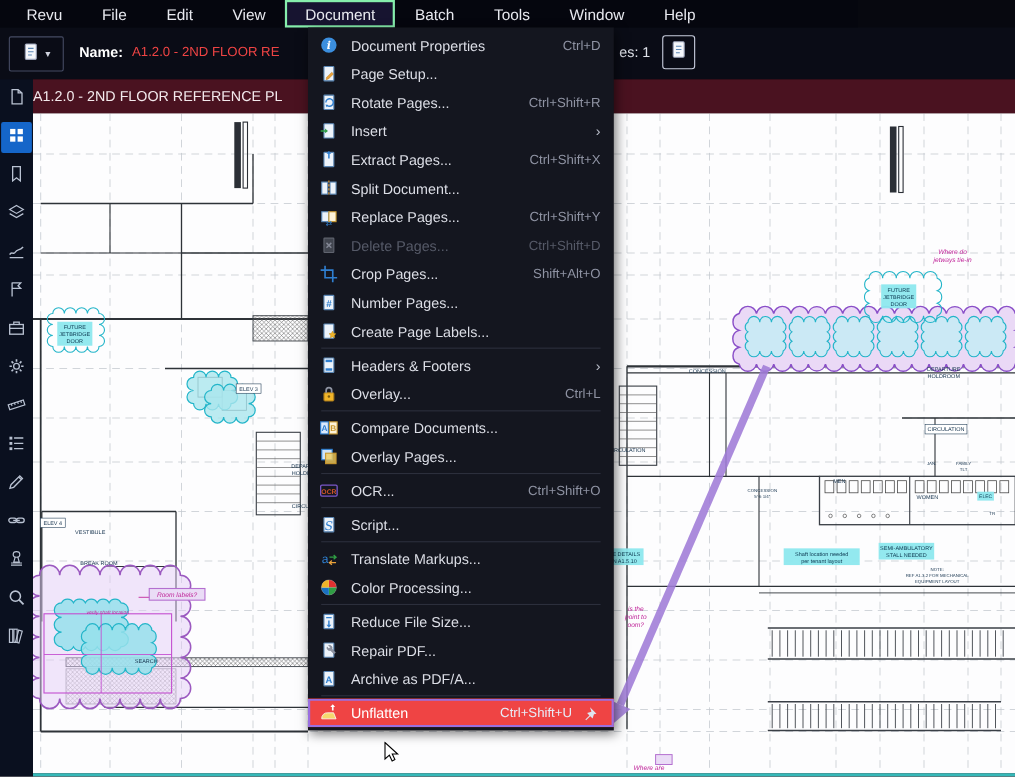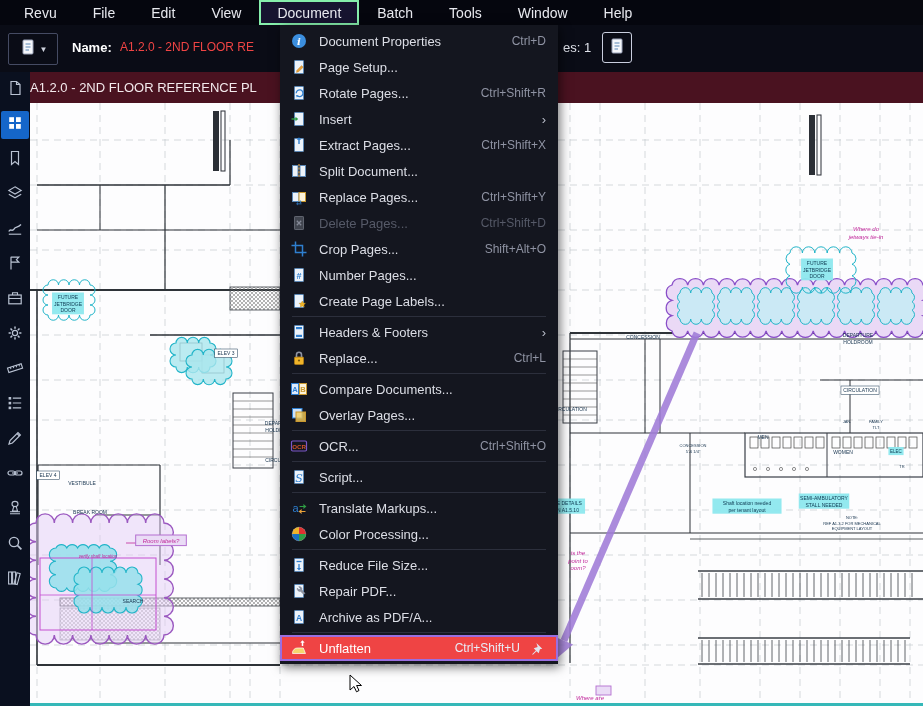--- a/index.html
+++ b/index.html
@@ -602,21 +602,21 @@
       <span class="mchev">›</span>
     </div>
     <div class="mitem">
       <span class="micon">
         <svg width="18" height="18" viewBox="0 0 18 18">
           <rect x="4.5" y="8" width="9" height="7.5" rx="1" fill="#f0b429" stroke="#a8791a"></rect>
           <path d="M6.5 8V5.8a2.5 2.5 0 0 1 5 0V8" fill="none" stroke="#8f94a2" stroke-width="1.6"></path>
           <circle cx="9" cy="11.5" r="1.1" fill="#7a5a10"></circle>
         </svg>
       </span>
-      <span class="mlabel">Replace...</span>
+      <span class="mlabel">Overlay...</span>
       <span class="mshort">Ctrl+L</span>
     </div>
     <div class="msep"></div>
     <div class="mitem">
       <span class="micon">
         <svg width="18" height="18" viewBox="0 0 18 18">
           <rect x="1.5" y="3.5" width="7" height="11" fill="#dceafc" stroke="#2f7fd0"></rect>
           <rect x="9.5" y="3.5" width="7" height="11" fill="#fdf3da" stroke="#c9982f"></rect>
           <text x="5" y="12" font-size="7.5" font-weight="bold" fill="#2f7fd0" text-anchor="middle" font-family="Liberation Sans,sans-serif">A</text>
           <text x="13" y="12" font-size="7.5" font-weight="bold" fill="#c9982f" text-anchor="middle" font-family="Liberation Sans,sans-serif">B</text>

